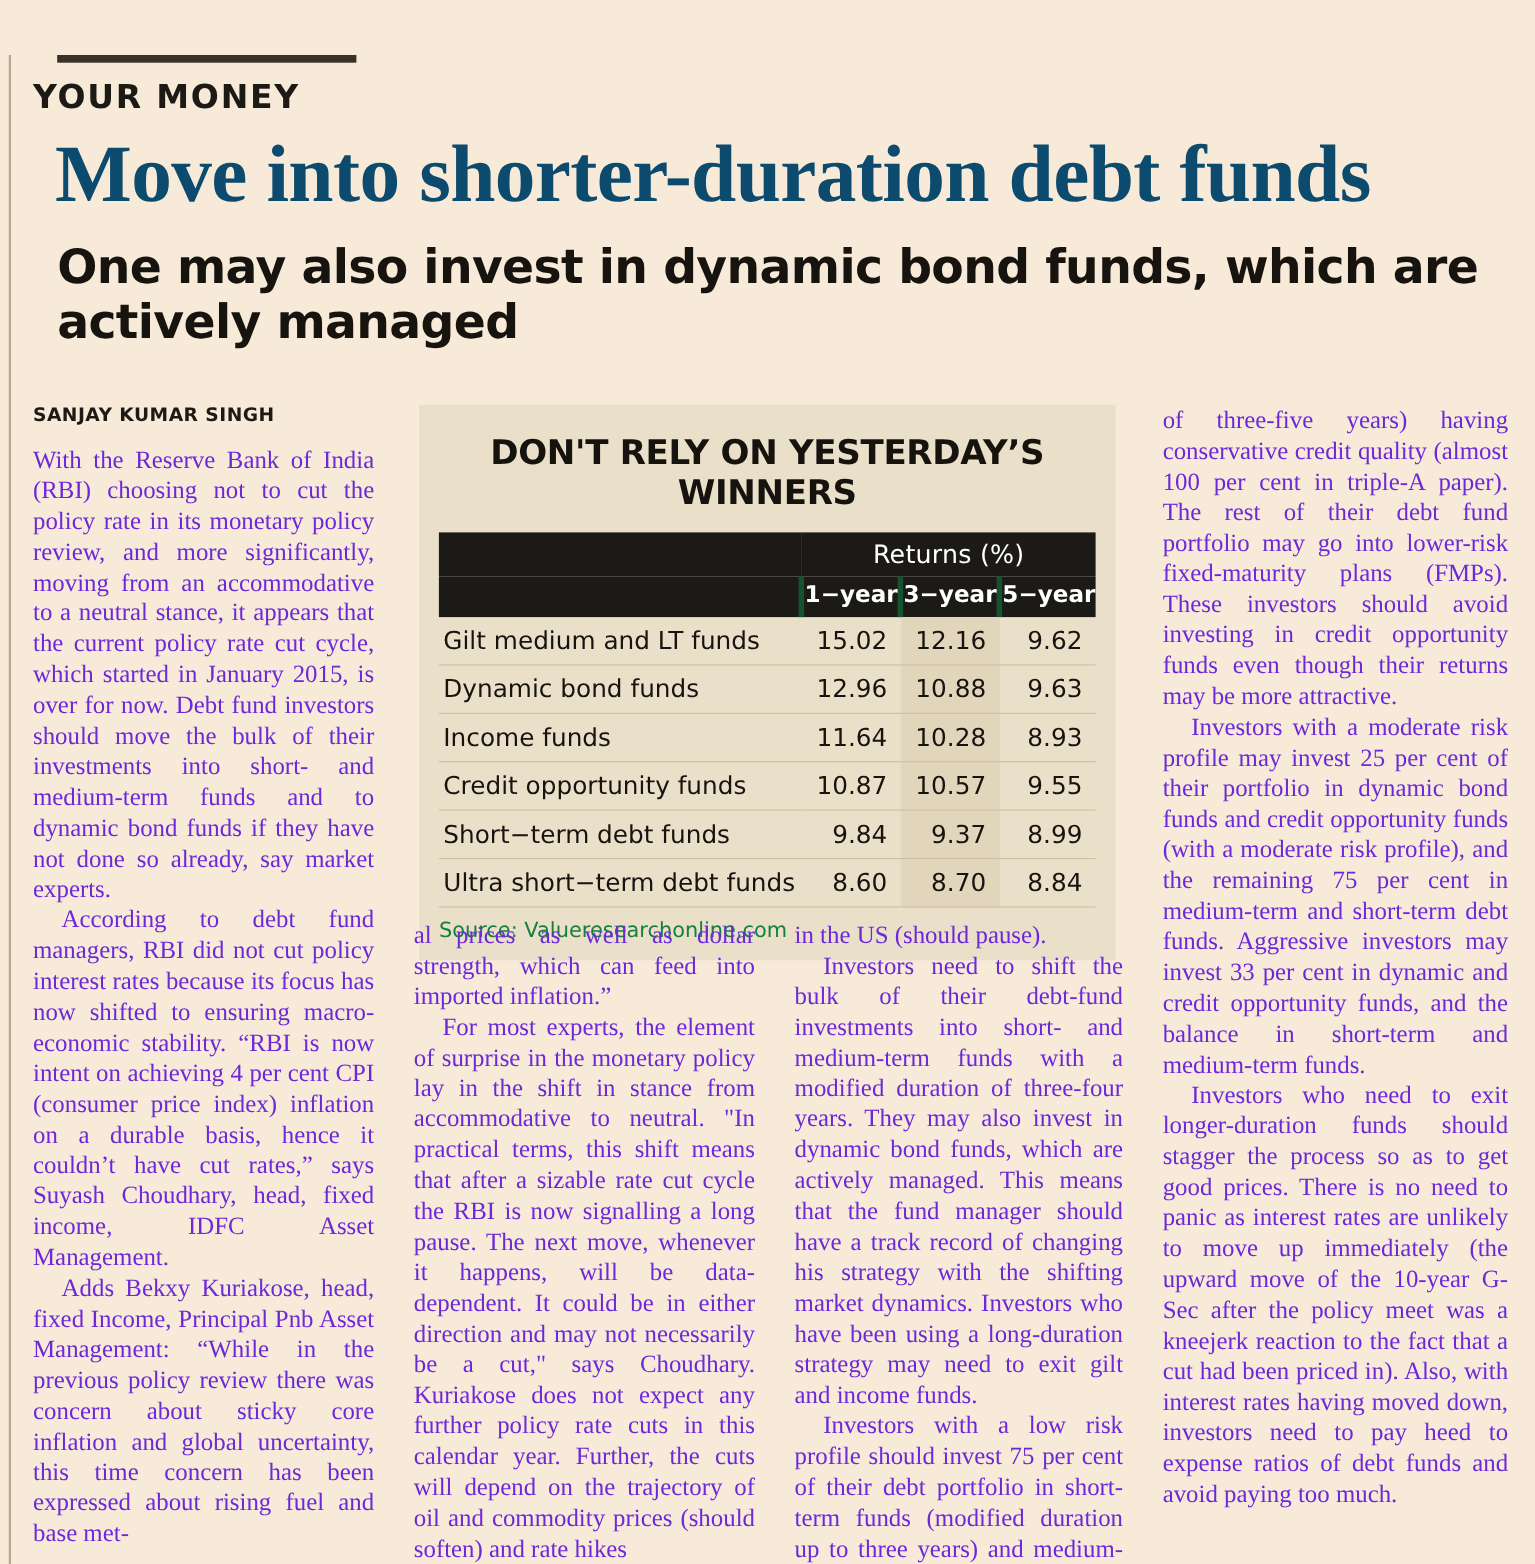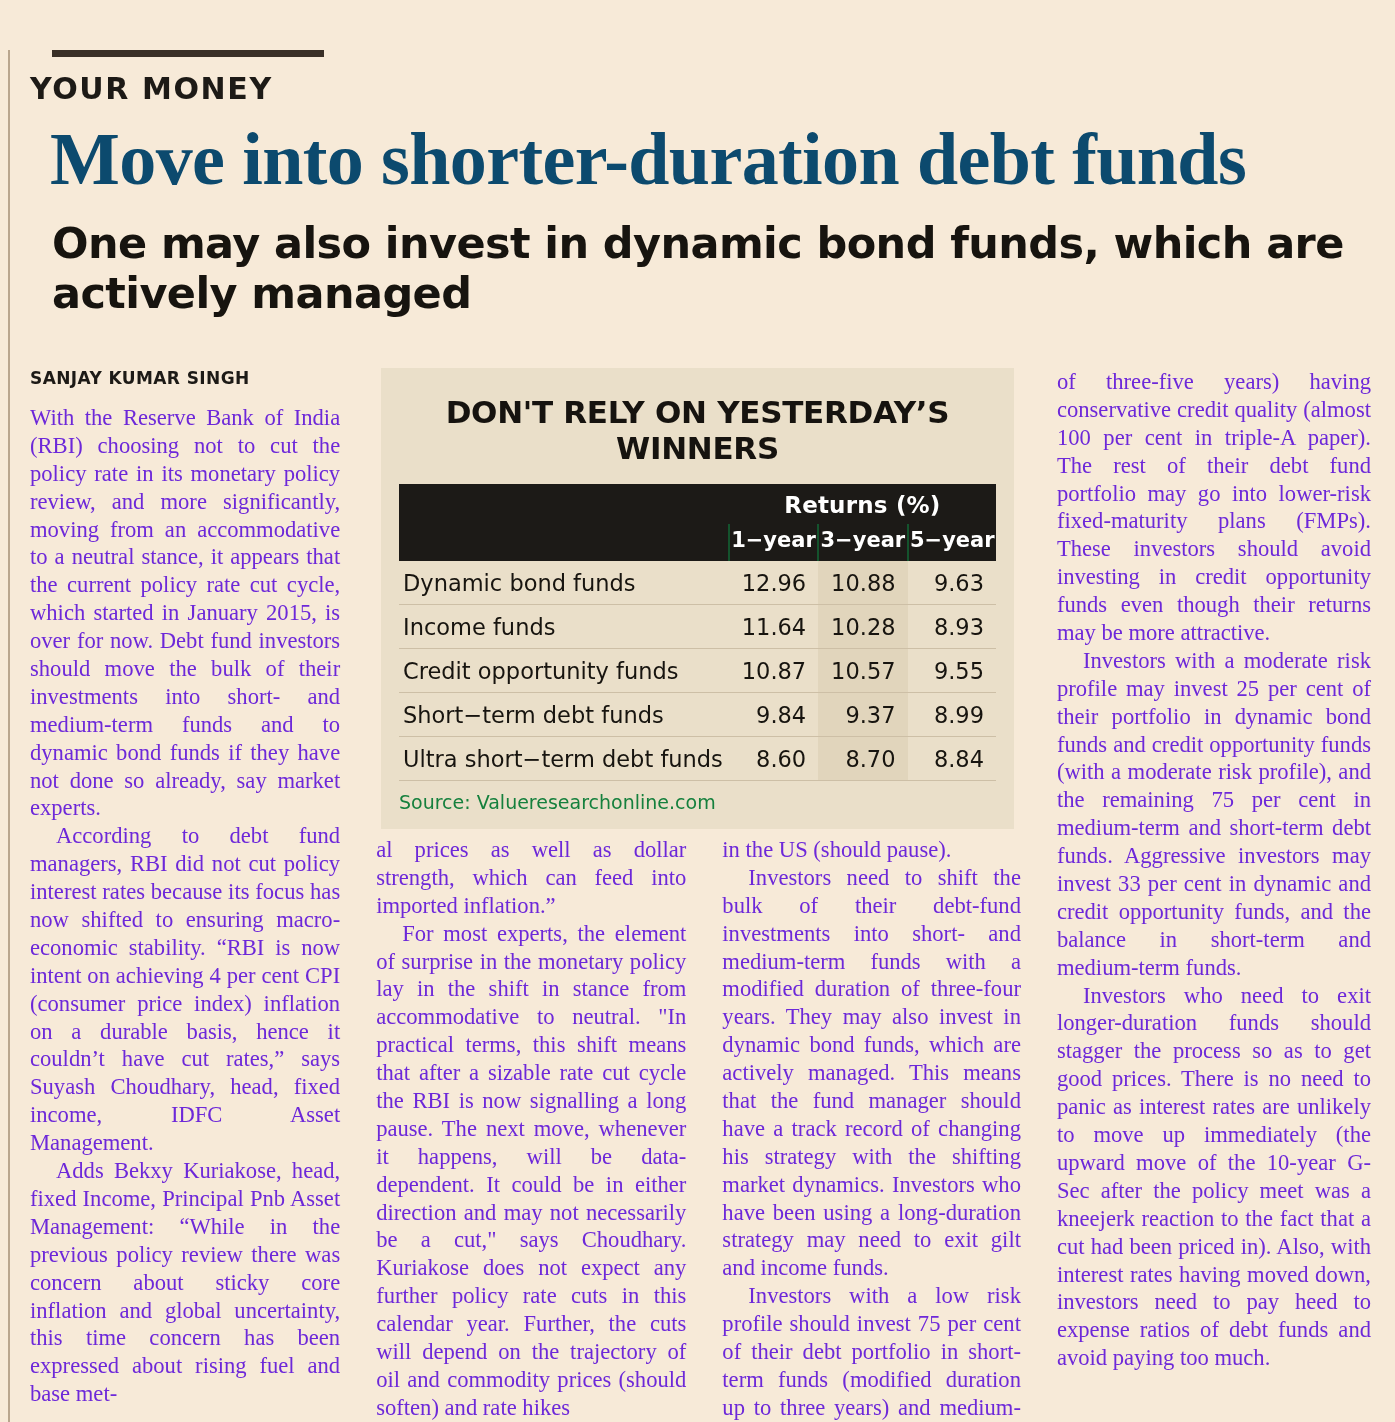--- a/index.html
+++ b/index.html
@@ -132,34 +132,34 @@
   .hdr-top td, .hdr-top th {
     background: #1c1a17;
     color: #ffffff;
   }
   .hdr-top .blank {
     background: #1c1a17;
   }
   .returns-cell {
     text-align: center;
     font-size: 23px;
-    font-weight: bold;
+    font-weight: normal;
     padding: 8px 0 6px 0 !important;
     letter-spacing: 0.2px;
   }
   .hdr-sub td {
     background: #1c1a17;
     color: #ffffff;
     text-align: center;
     font-size: 21px;
     font-weight: bold;
     padding: 4px 0 9px 0 !important;
   }
   .hdr-sub td.sep {
-    border-left: 2px solid #14532d;
+    border-left: 5px solid #14532d;
   }
   tbody tr td {
     font-size: 22.5px;
     color: #17140f;
     border-bottom: 1px solid #cdbfa6;
     padding: 9px 6px 8px 6px !important;
   }
   tbody tr:last-child td {
     border-bottom: 1px solid #cdbfa6;
   }
@@ -205,20 +205,26 @@
         </tr>
         <tr class="hdr-sub">
           <td></td>
           <td class="sep">1−year</td>
           <td class="sep">3−year</td>
           <td class="sep">5−year</td>
         </tr>
       </thead>
       <tbody>
         <tr>
+          <td class="rowlabel">Gilt medium and LT funds</td>
+          <td class="num">15.02</td>
+          <td class="num alt">12.16</td>
+          <td class="num">9.62</td>
+        </tr>
+        <tr>
           <td class="rowlabel">Dynamic bond funds</td>
           <td class="num">12.96</td>
           <td class="num alt">10.88</td>
           <td class="num">9.63</td>
         </tr>
         <tr>
           <td class="rowlabel">Income funds</td>
           <td class="num">11.64</td>
           <td class="num alt">10.28</td>
           <td class="num">8.93</td>

